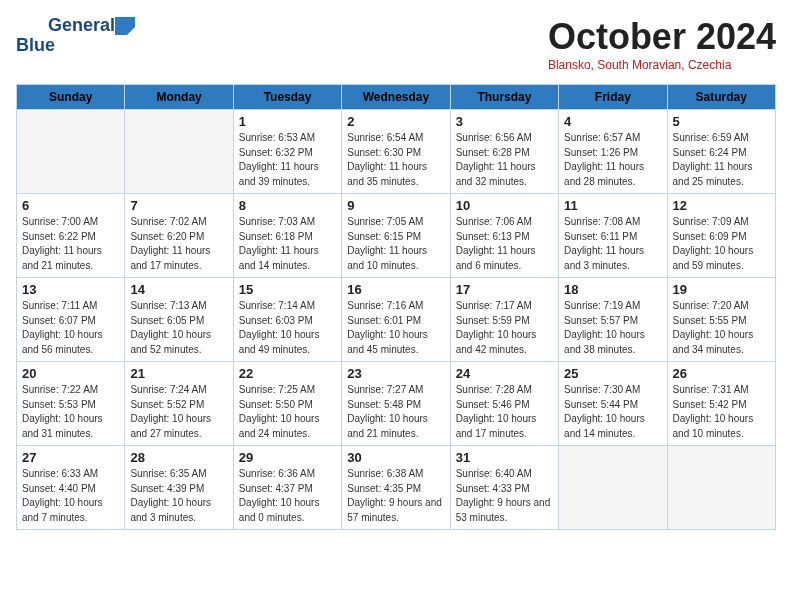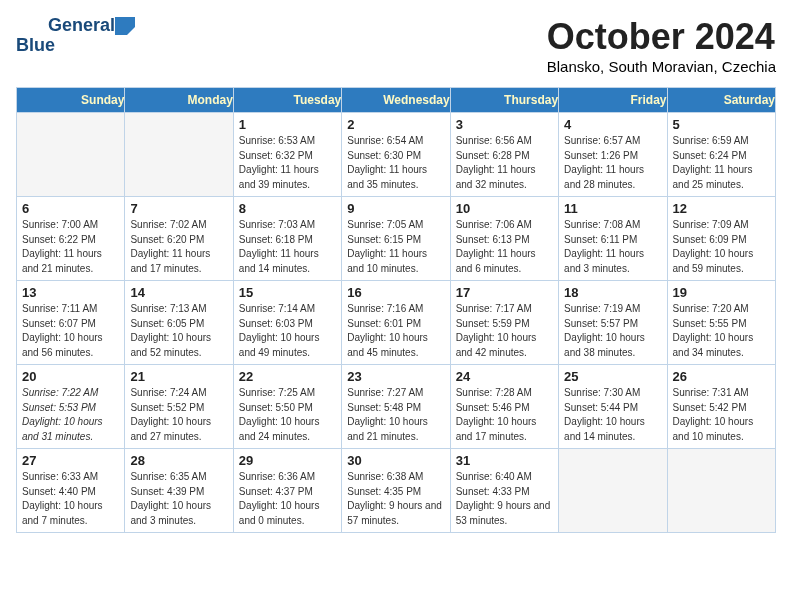--- a/index.html
+++ b/index.html
@@ -34,35 +34,35 @@
     }
     .title-area {
       text-align: left;
     }
     .month-title {
       font-size: 36px;
       font-weight: bold;
       color: #222;
     }
     .location-title {
-      font-size: 15px;
-      color: #000000;
+      font-size: 12px;
+      color: #b91c1c;
     }
     table {
       width: 100%;
       border-collapse: collapse;
       table-layout: fixed;
     }
     th {
       background: #2e7bbf;
-      color: #fef9c3;
+      color: #000000;
       font-size: 12px;
       font-weight: bold;
       padding: 5px 0;
-      text-align: right;
+      text-align: center;
       border: 1px solid #c0d4e8;
     }
     td {
       border: 1px solid #c0d4e8;
       vertical-align: top;
       padding: 4px 5px;
       font-size: 10px;
       color: #333;
       height: 80px;
       background: #fff;
@@ -236,21 +236,21 @@
         <td>
           <span class="day-num">19</span>
           <div class="day-info" style="white-space: pre-line;">Sunrise: 7:20 AM
 Sunset: 5:55 PM
 Daylight: 10 hours and 34 minutes.</div>
         </td>
       </tr>
       <tr>
         <td>
           <span class="day-num">20</span>
-          <div class="day-info" style="white-space: pre-line; font-style: italic;">Sunrise: 7:22 AM
+          <div class="day-info" style="white-space: pre-line;">Sunrise: 7:22 AM
 Sunset: 5:53 PM
 Daylight: 10 hours and 31 minutes.</div>
         </td>
         <td>
           <span class="day-num">21</span>
           <div class="day-info" style="white-space: pre-line;">Sunrise: 7:24 AM
 Sunset: 5:52 PM
 Daylight: 10 hours and 27 minutes.</div>
         </td>
         <td>

